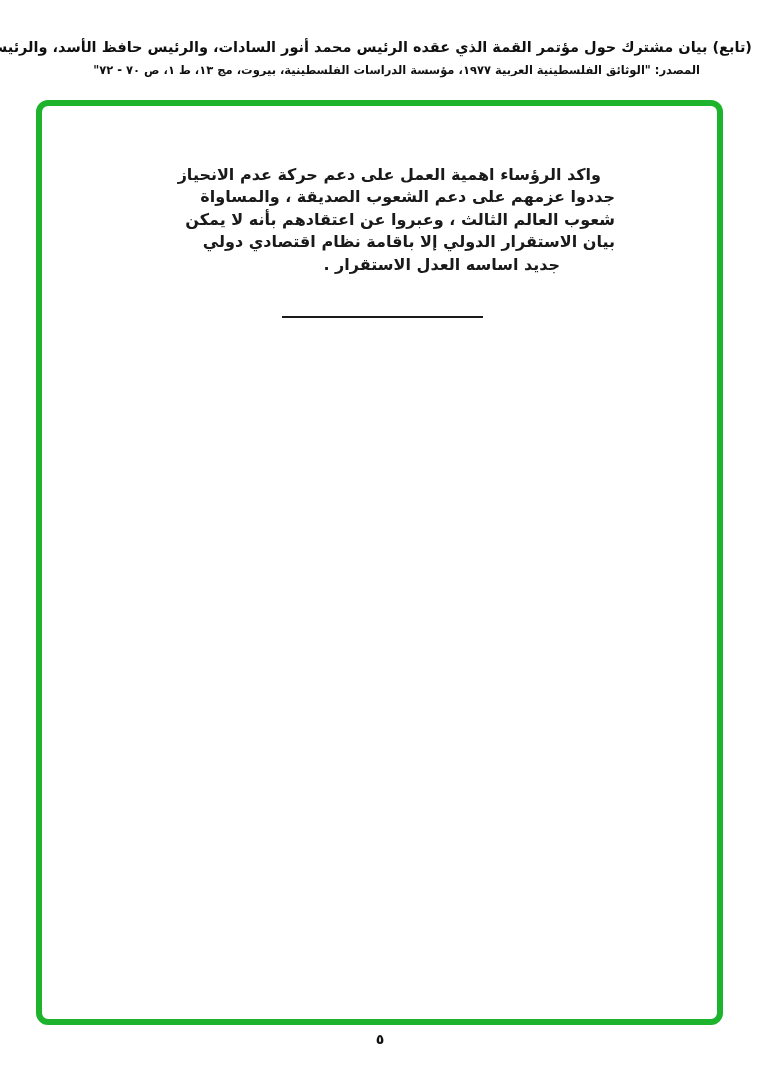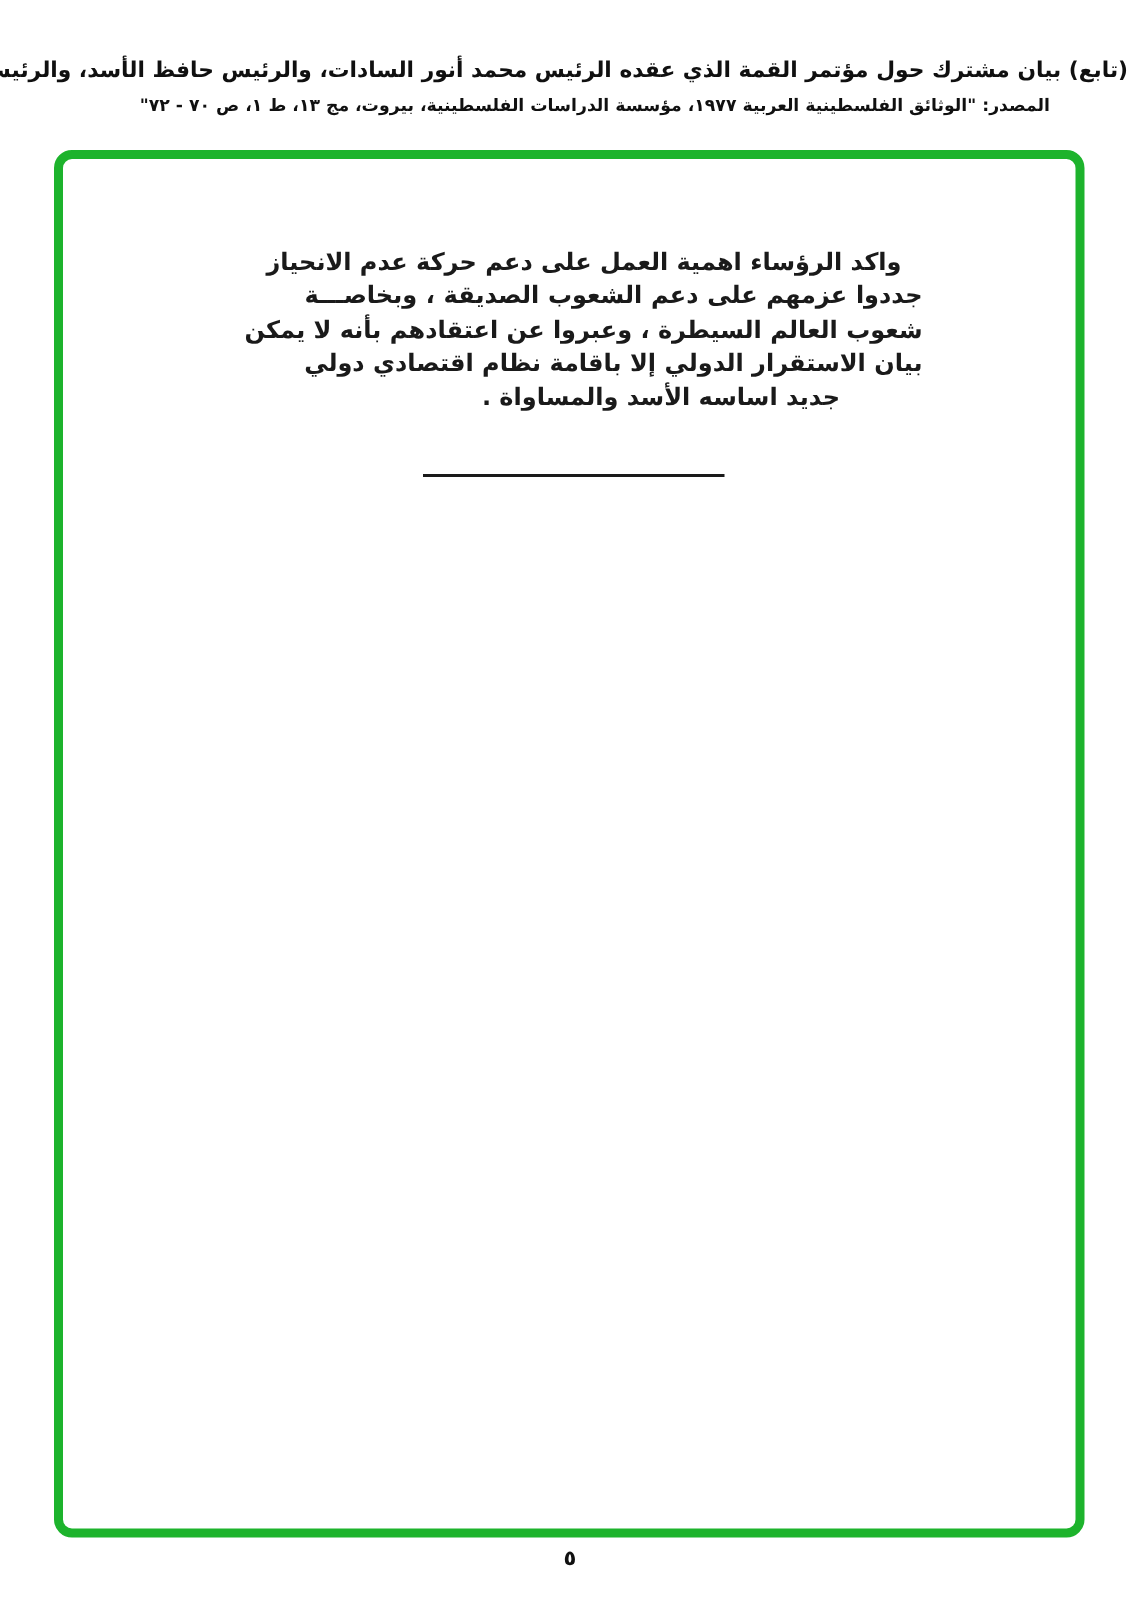--- a/index.html
+++ b/index.html
@@ -114,23 +114,23 @@
 
   <div class="header">
     <div class="header-title">(تابع) بيان مشترك حول مؤتمر القمة الذي عقده الرئيس محمد أنور السادات، والرئيس حافظ الأسد، والرئيس جعفر نميري</div>
     <div class="header-source">المصدر:  "الوثائق الفلسطينية العربية ١٩٧٧، مؤسسة الدراسات الفلسطينية، بيروت، مج ١٣، ط ١، ص ٧٠ - ٧٢"</div>
   </div>
 
   <div class="green-frame"></div>
 
   <div class="body-text">
     <div class="body-line first">واكد الرؤساء اهمية العمل على دعم حركة عدم الانحياز</div>
-    <div class="body-line">جددوا عزمهم على دعم الشعوب الصديقة ، وبخاصـــة</div>
-    <div class="body-line">شعوب العالم السيطرة ، وعبروا عن اعتقادهم بأنه لا يمكن</div>
+    <div class="body-line">جددوا عزمهم على دعم الشعوب الصديقة ، والمساواة</div>
+    <div class="body-line">شعوب العالم الثالث ، وعبروا عن اعتقادهم بأنه لا يمكن</div>
     <div class="body-line">بيان الاستقرار الدولي إلا باقامة نظام اقتصادي دولي</div>
-    <div class="body-line last">جديد اساسه الأسد والمساواة .</div>
+    <div class="body-line last">جديد اساسه العدل الاستقرار .</div>
   </div>
 
   <div class="divider"></div>
 
   <div class="page-number">٥</div>
 
 </div>
 
 </body></html>

